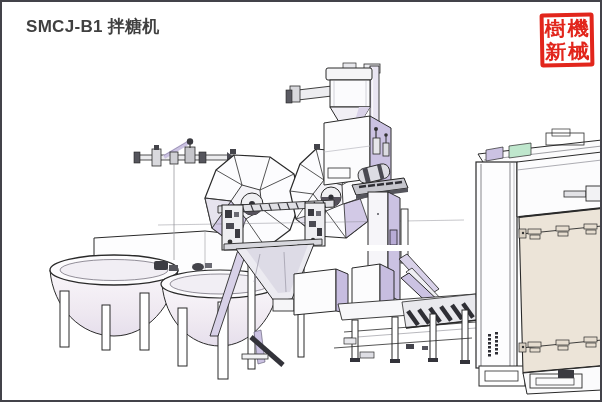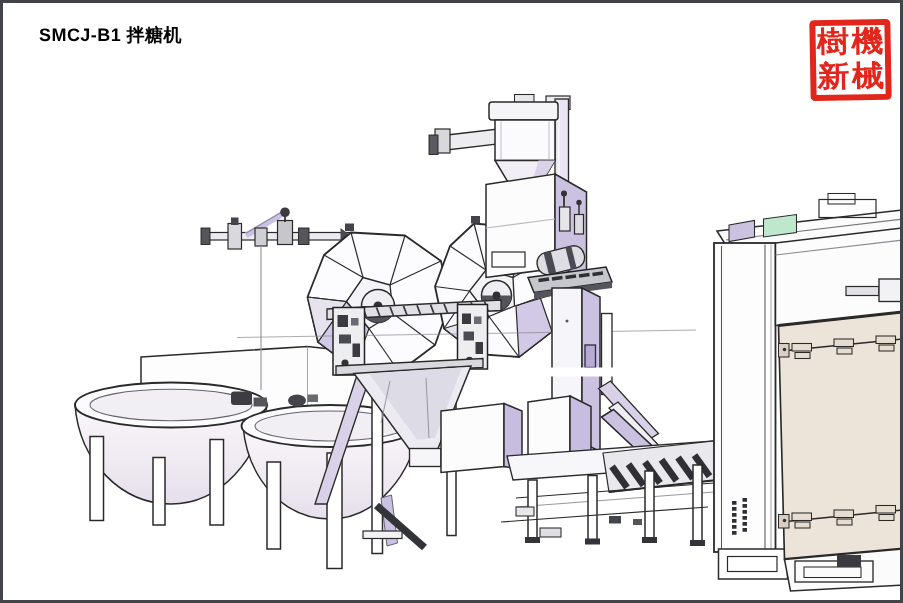--- a/index.html
+++ b/index.html
@@ -2,22 +2,22 @@
 <html><head>
 <meta charset="utf-8">
 <style>
   html,body{margin:0;padding:0;background:#fff;}
   .sheet{
     position:relative;width:602px;height:402px;box-sizing:border-box;
     background:#ffffff;border:2px solid #43434a;overflow:hidden;
     font-family:"Liberation Sans","DejaVu Sans",sans-serif;
   }
   .title{
-    position:absolute;left:24px;top:13px;font-size:12px;font-weight:bold;
-    color:#000000;letter-spacing:.3px;white-space:nowrap;
+    position:absolute;left:24px;top:13px;font-size:17px;font-weight:bold;
+    color:#404040;letter-spacing:.3px;white-space:nowrap;
   }
   .seal{
     position:absolute;left:538px;top:11px;width:54px;height:54px;box-sizing:border-box;
     border:4px solid #e2261c;border-radius:3px;display:grid;
     grid-template-columns:1fr 1fr;grid-template-rows:1fr 1fr;place-items:center;
     color:#e2261c;font-family:"DejaVu Serif","Liberation Serif",serif;
     font-weight:bold;font-size:19px;line-height:1;transform:rotate(-1deg);
     background:#fff;
   }
   .seal span{transform:scale(1.12,1.02);}

